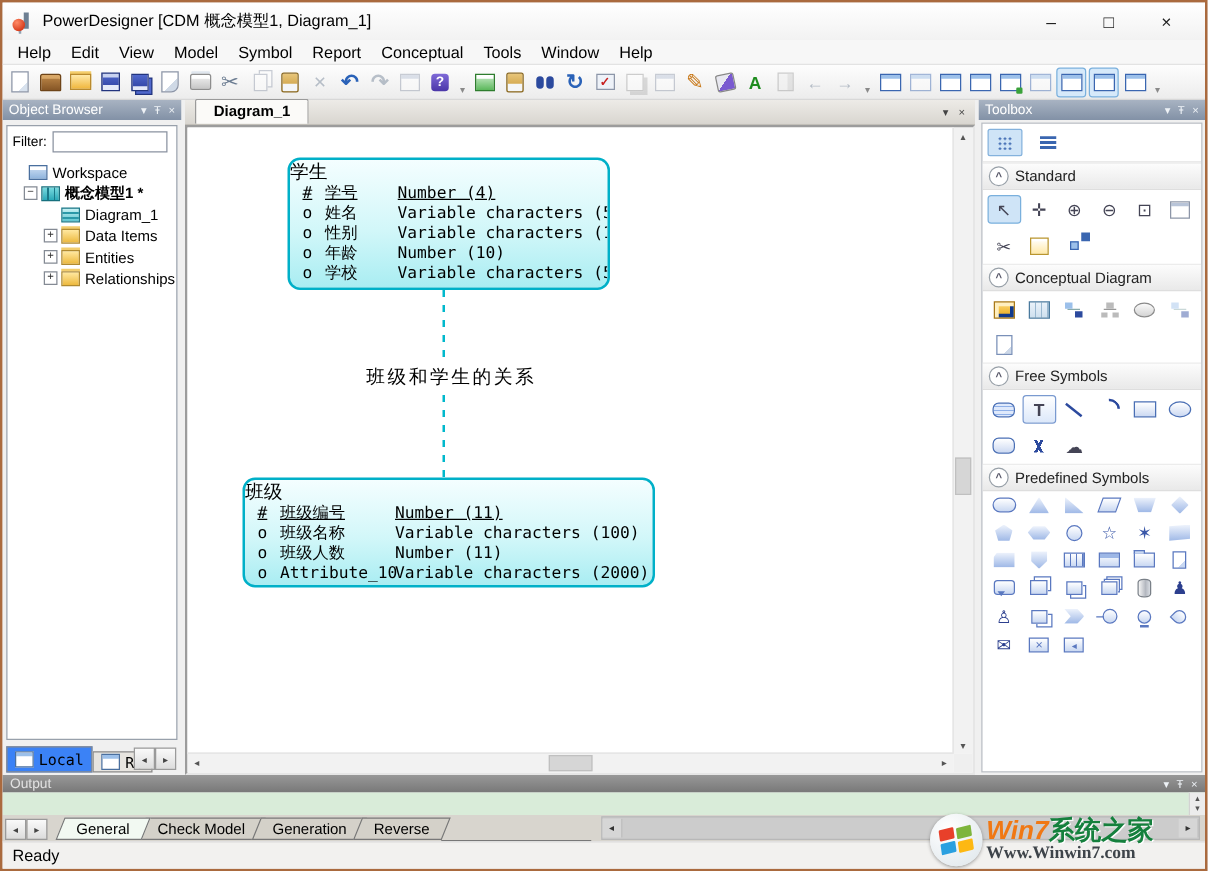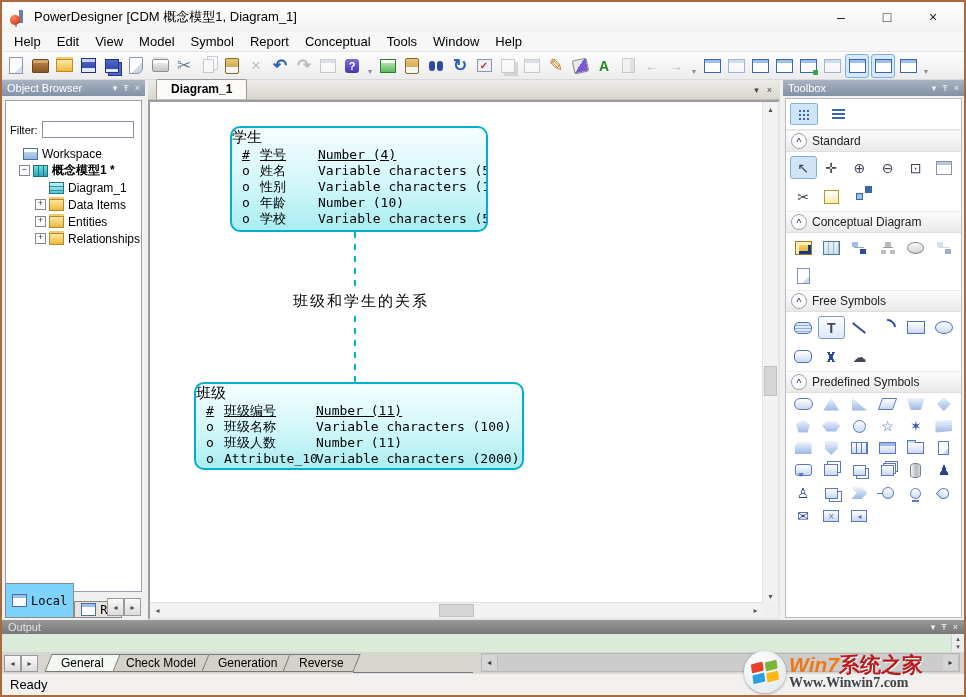--- a/index.html
+++ b/index.html
@@ -71,39 +71,39 @@
   .i-fsellipse::before{content:"";width:16px;height:11px;border:1px solid #4a6fb5;border-radius:50%;background:linear-gradient(#fff,#ccd9f2)}
   .i-fsrrect::before{content:"";width:16px;height:11px;border:1px solid #4a6fb5;border-radius:5px;background:linear-gradient(#fff,#ccd9f2)}
   .i-fspoly::before{content:"";width:16px;height:10px;background:linear-gradient(63deg,transparent 44%,#2c4a9e 44% 56%,transparent 56%),linear-gradient(-63deg,transparent 44%,#2c4a9e 44% 56%,transparent 56%)}
 
   
   .phead{height:16px;background:linear-gradient(#a8b3c2,#8291a6);color:#fff;display:flex;align-items:center;
          padding:0 5px;font-size:11px;box-sizing:border-box}
   .phicons{margin-left:auto;display:flex;gap:6px;font-size:9px;color:#eef2f6}
   .lpanel{position:absolute;left:0;top:78px;width:143px;height:540px;background:#f0f0f0}
   .lbody{position:absolute;left:3px;right:3px;top:20px;bottom:28px;background:#fff;border:1px solid #98a0ab}
-  .filter-row{display:flex;align-items:center;gap:4px;padding:20px 4px 5px 4px}
+  .filter-row{display:flex;align-items:center;gap:4px;padding:4px 4px 5px 4px}
   .filter-row label{font-size:11px}
   .filter-input{width:86px;height:15px;border:1px solid #8a92a0;font-size:11px;padding:0 2px}
   .tree{padding-top:2px;font-size:12px}
   .titem{display:flex;align-items:center;height:17px;white-space:nowrap;overflow:hidden}
   .lvl0{padding-left:3px}.lvl1{padding-left:13px}.lvl2{padding-left:29px}
   .texp{width:9px;height:9px;border:1px solid #848a94;background:#fff;font-size:9px;line-height:7px;text-align:center;
         margin-right:3px;flex:0 0 auto;color:#333}
   .noexp{visibility:hidden}
   .ticon{width:15px;height:12px;margin-right:4px;flex:0 0 auto;box-sizing:border-box}
   .t-ws{background:linear-gradient(#cfe0f4,#8fb4dd);border:1px solid #4a6f9e;box-shadow:inset 0 3px 0 #fff}
   .t-model{background:repeating-linear-gradient(90deg,transparent 0 4px,#1a7888 4px 5px),linear-gradient(#7adbe0,#2aa8b8);border:1px solid #17707e}
   .t-diagram{background:repeating-linear-gradient(transparent 0 3px,#2a98a8 3px 4px),linear-gradient(#c8f2f4,#5cc4d0);border:1px solid #1a7888}
   .t-folder{background:linear-gradient(#ffe8a0,#edb93e);border:1px solid #b08a30;box-shadow:0 -2px 0 -0px #f2cd6e}
   .b{font-weight:bold}
   .ptabs{position:absolute;left:3px;bottom:2px;height:24px;display:flex;align-items:flex-end}
   .btab{display:flex;align-items:center;gap:4px;border:1px solid #8a8a8a;background:#e7e4df;padding:2px 6px;
         font-family:"DejaVu Sans Mono",monospace;font-size:12px;height:17px;box-sizing:border-box}
-  .btab.on{background:#7dd3fc;height:35px}
+  .btab.on{background:#3b82f6;height:21px}
   .btabicon{width:13px;height:11px;background:#fff;border:1px solid #4a6f9e;box-shadow:inset 0 3px 0 #9cc0ea}
   .pspin{display:flex;margin-left:2px}
   .pspin span{width:15px;height:16px;border:1px solid #9a9a9a;background:linear-gradient(#fafafa,#dcdcdc);
               display:flex;align-items:center;justify-content:center;font-size:8px;color:#444}
 
   
   .ccol{position:absolute;left:146px;top:78px;width:632px;height:540px}
   .dtabbar{height:20px;background:linear-gradient(#edebe7,#d9d6d0);border-bottom:1px solid #c2bfb8;
            display:flex;align-items:flex-end;padding-left:8px;box-sizing:border-box}
   .dtab{background:#fbfaf8;border:1px solid #9a9a9a;border-bottom:none;padding:2px 14px 3px;font-size:12px;font-weight:bold;
@@ -215,21 +215,21 @@
   
   .watermark{position:absolute;right:2px;bottom:0;width:218px;height:46px;z-index:40;display:flex;align-items:center;pointer-events:none}
   .flagcircle{width:42px;height:42px;border-radius:50%;background:radial-gradient(circle at 35% 30%,#ffffff,#dde5ea);
               box-shadow:0 1px 3px rgba(0,0,0,.35);display:flex;align-items:center;justify-content:center;flex:0 0 auto}
   .flag{display:grid;grid-template-columns:12px 12px;grid-template-rows:9px 9px;gap:2px;transform:rotate(-8deg)}
   .fp{border-radius:1px;transform:skewY(-6deg)}
   .f1{background:#e8402a}.f2{background:#7db53c}.f3{background:#2aa0e0}.f4{background:#fdb813}
   .wmtext{margin-left:3px;text-align:left;white-space:nowrap}
   .wmline1{font-size:21px;font-weight:bold;line-height:21px}
   .wm-en{color:#f07814;font-style:italic}
-  .wm-cn{color:#b91c1c;text-shadow:1px 1px 0 #fff}
+  .wm-cn{color:#15803d;text-shadow:1px 1px 0 #fff}
   .wmurl{font-family:"Liberation Serif",serif;font-size:14px;font-weight:bold;color:#3e444a}
 </style>
 </head>
 <body>
 
 <div class="titlebar">
   <span class="appicon"></span>
   <span class="title-text">PowerDesigner [CDM 概念模型1, Diagram_1]</span>
   <div class="wctrls">
     <span class="wbtn">–</span>

